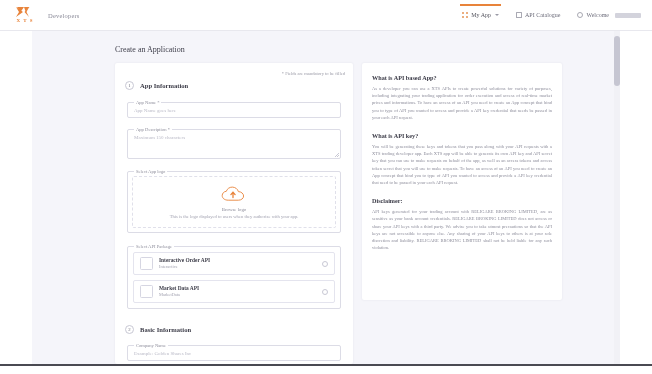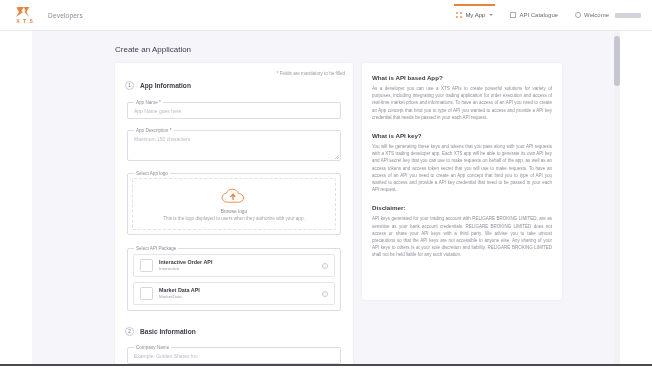--- a/index.html
+++ b/index.html
@@ -7,20 +7,21 @@
     width: 652px; height: 374px;
     font-family: "Liberation Sans", sans-serif;
     background: #ffffff;
     overflow: hidden;
   }
 
   .app-root {
     position: relative;
     width: 652px; height: 358px;
     background: #ffffff;
+    font-family: Liberation Serif, serif;
   }
 
   
   .topbar {
     position: absolute; left: 0; top: 0;
     width: 652px; height: 31px;
     background: #ffffff;
     border-bottom: 1px solid #e8e8ee;
     display: flex; align-items: center;
     z-index: 10;

